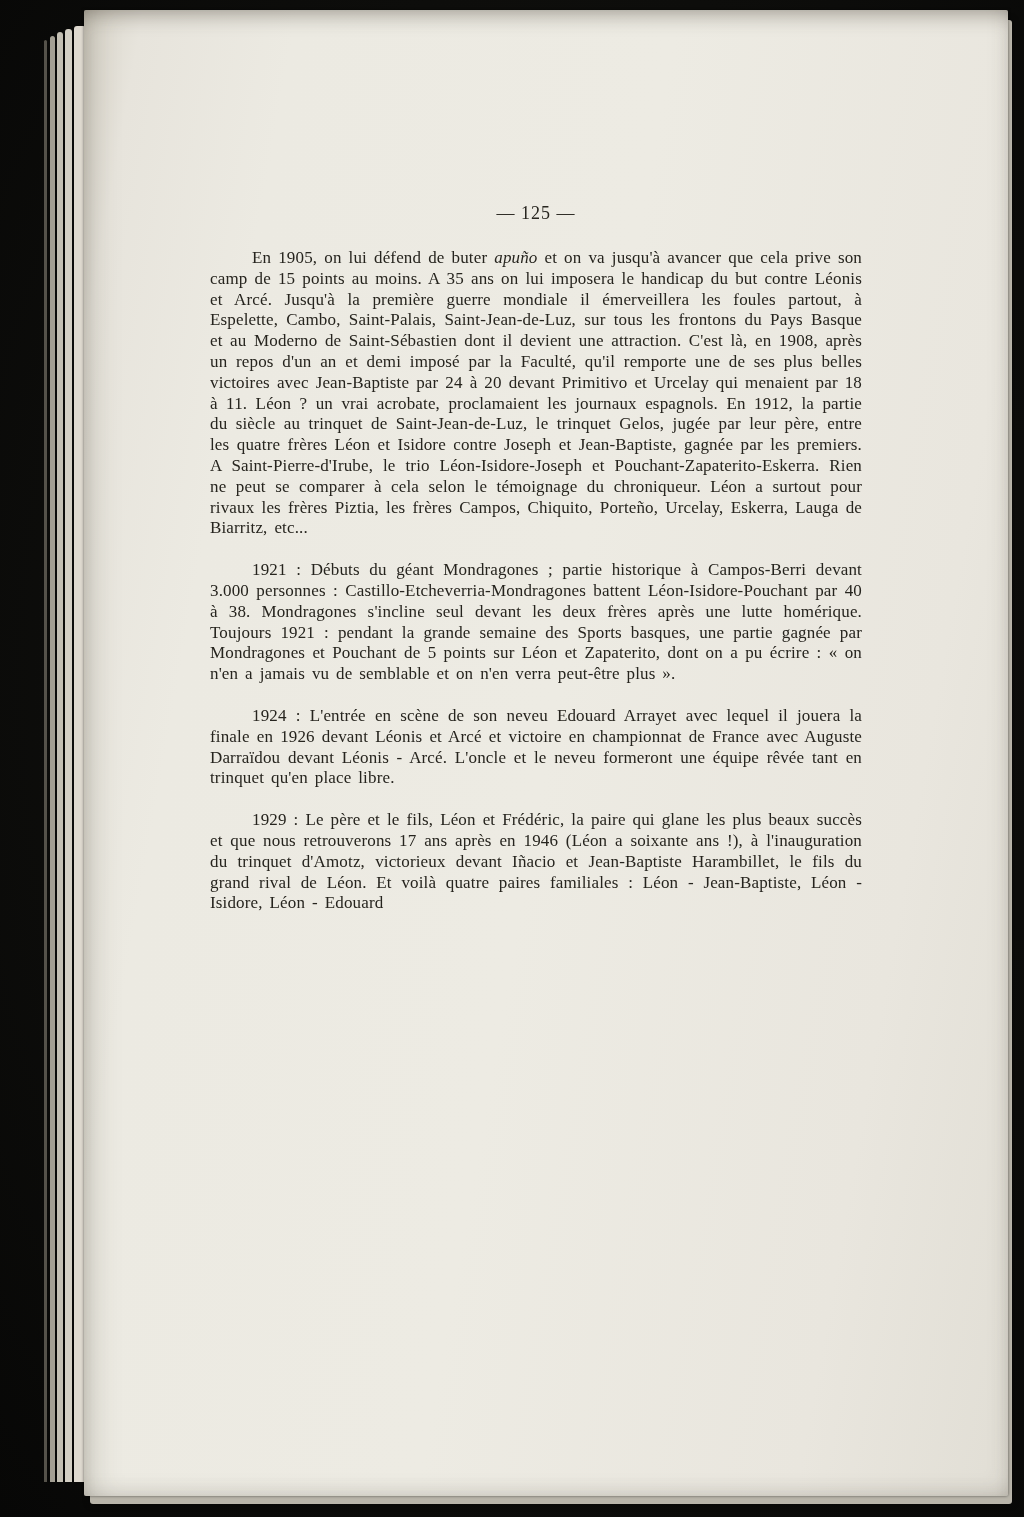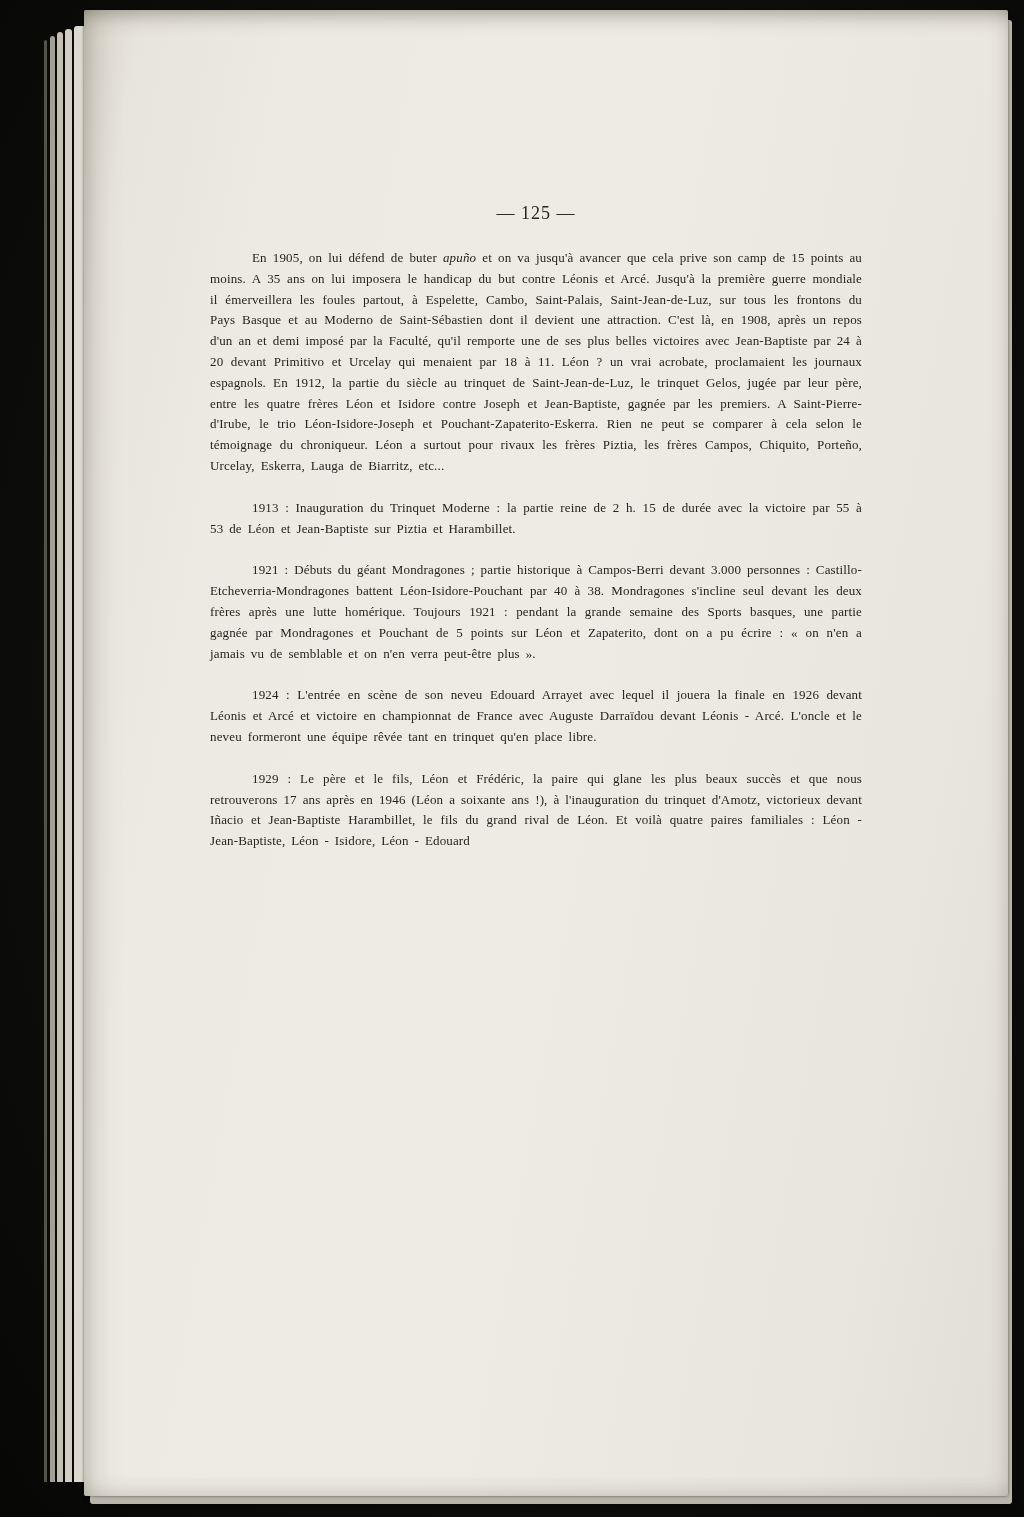--- a/index.html
+++ b/index.html
@@ -76,21 +76,21 @@
     color: #27251f;
   }
   .text-block {
     position: absolute;
     left: 126px;
     top: 238px;
     width: 652px;
   }
   .para {
     margin: 0;
-    font-size: 13px;
+    font-size: 17px;
     line-height: 20.8px;
     color: #26241e;
     text-align: justify;
     text-indent: 42px;
     word-spacing: 2.5px;
     letter-spacing: 0.15px;
   }
   .para.entry {
     margin-top: 21px;
   }
@@ -114,21 +114,20 @@
   <div class="page-under"></div>
 
   <div class="page">
 
     <div class="page-number">— 125 —</div>
 
     <div class="text-block">
 
       <p class="para"><span>En 1905, on lui défend de buter </span><i>apuño</i><span> et on va jusqu'à avancer que cela prive son camp de 15 points au moins. A 35 ans on lui imposera le handicap du but contre Léonis et Arcé. Jusqu'à la première guerre mondiale il émerveillera les foules partout, à Espelette, Cambo, Saint-Palais, Saint-Jean-de-Luz, sur tous les frontons du Pays Basque et au Moderno de Saint-Sébastien dont il devient une attraction. C'est là, en 1908, après un repos d'un an et demi imposé par la Faculté, qu'il remporte une de ses plus belles victoires avec Jean-Baptiste par 24 à 20 devant Primitivo et Urcelay qui menaient par 18 à 11. Léon ? un vrai acrobate, proclamaient les journaux espagnols. En 1912, la partie du siècle au trinquet de Saint-Jean-de-Luz, le trinquet Gelos, jugée par leur père, entre les quatre frères Léon et Isidore contre Joseph et Jean-Baptiste, gagnée par les premiers. A Saint-Pierre-d'Irube, le trio Léon-Isidore-Joseph et Pouchant-Zapaterito-Eskerra. Rien ne peut se comparer à cela selon le témoignage du chroniqueur. Léon a surtout pour rivaux les frères Piztia, les frères Campos, Chiquito, Porteño, Urcelay, Eskerra, Lauga de Biarritz, etc...</span></p>
 
-      <p class="para entry">1913 : Inauguration du Trinquet Moderne : la partie reine de 2 h. 15 de durée avec la victoire par 55 à 53 de Léon et Jean-Baptiste sur Piztia et Harambillet.</p>
 
       <p class="para entry">1921 : Débuts du géant Mondragones ; partie historique à Campos-Berri devant 3.000 personnes : Castillo-Etcheverria-Mondragones battent Léon-Isidore-Pouchant par 40 à 38. Mondragones s'incline seul devant les deux frères après une lutte homérique. Toujours 1921 : pendant la grande semaine des Sports basques, une partie gagnée par Mondragones et Pouchant de 5 points sur Léon et Zapaterito, dont on a pu écrire : « on n'en a jamais vu de semblable et on n'en verra peut-être plus ».</p>
 
 
       <p class="para entry">1924 : L'entrée en scène de son neveu Edouard Arrayet avec lequel il jouera la finale en 1926 devant Léonis et Arcé et victoire en championnat de France avec Auguste Darraïdou devant Léonis - Arcé. L'oncle et le neveu formeront une équipe rêvée tant en trinquet qu'en place libre.</p>
 
       <p class="para entry">1929 : Le père et le fils, Léon et Frédéric, la paire qui glane les plus beaux succès et que nous retrouverons 17 ans après en 1946 (Léon a soixante ans !), à l'inauguration du trinquet d'Amotz, victorieux devant Iñacio et Jean-Baptiste Harambillet, le fils du grand rival de Léon. Et voilà quatre paires familiales : Léon - Jean-Baptiste, Léon - Isidore, Léon - Edouard</p>
 
     </div>
   </div>

